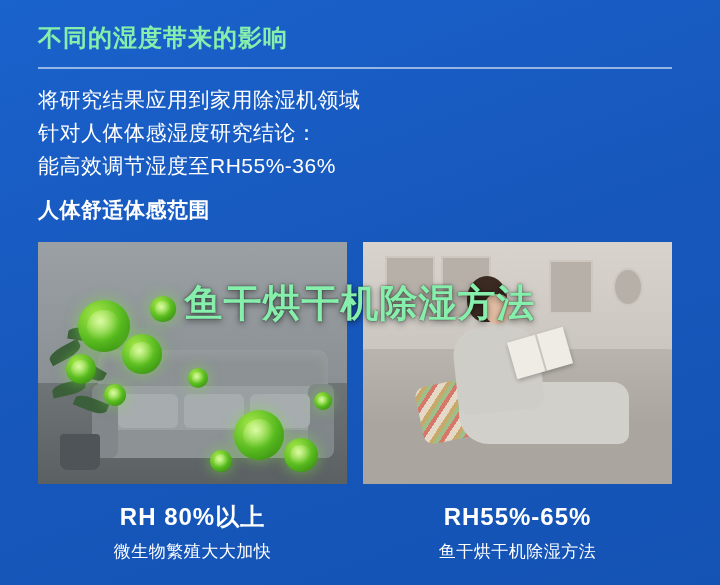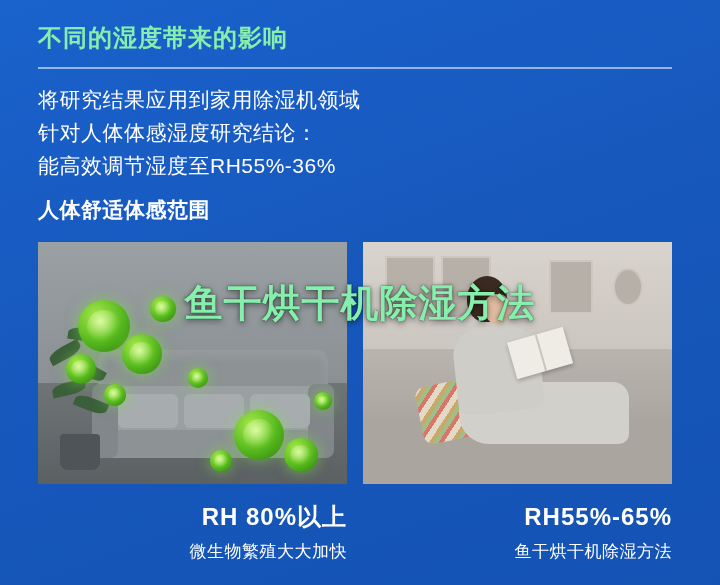--- a/index.html
+++ b/index.html
@@ -241,21 +241,21 @@
     text-shadow: 0 2px 6px rgba(0,0,0,0.55), 0 0 2px rgba(0,0,0,0.6);
   }
   
   .captions {
     display: flex;
     gap: 16px;
     margin-top: 18px;
   }
   .caption {
     width: 309px;
-    text-align: right;
+    text-align: center;
     color: #ffffff;
   }
   .cap-main {
     font-size: 24px;
     font-weight: bold;
     letter-spacing: 1px;
     line-height: 1.25;
   }
   .cap-sub {
     font-size: 17px;

